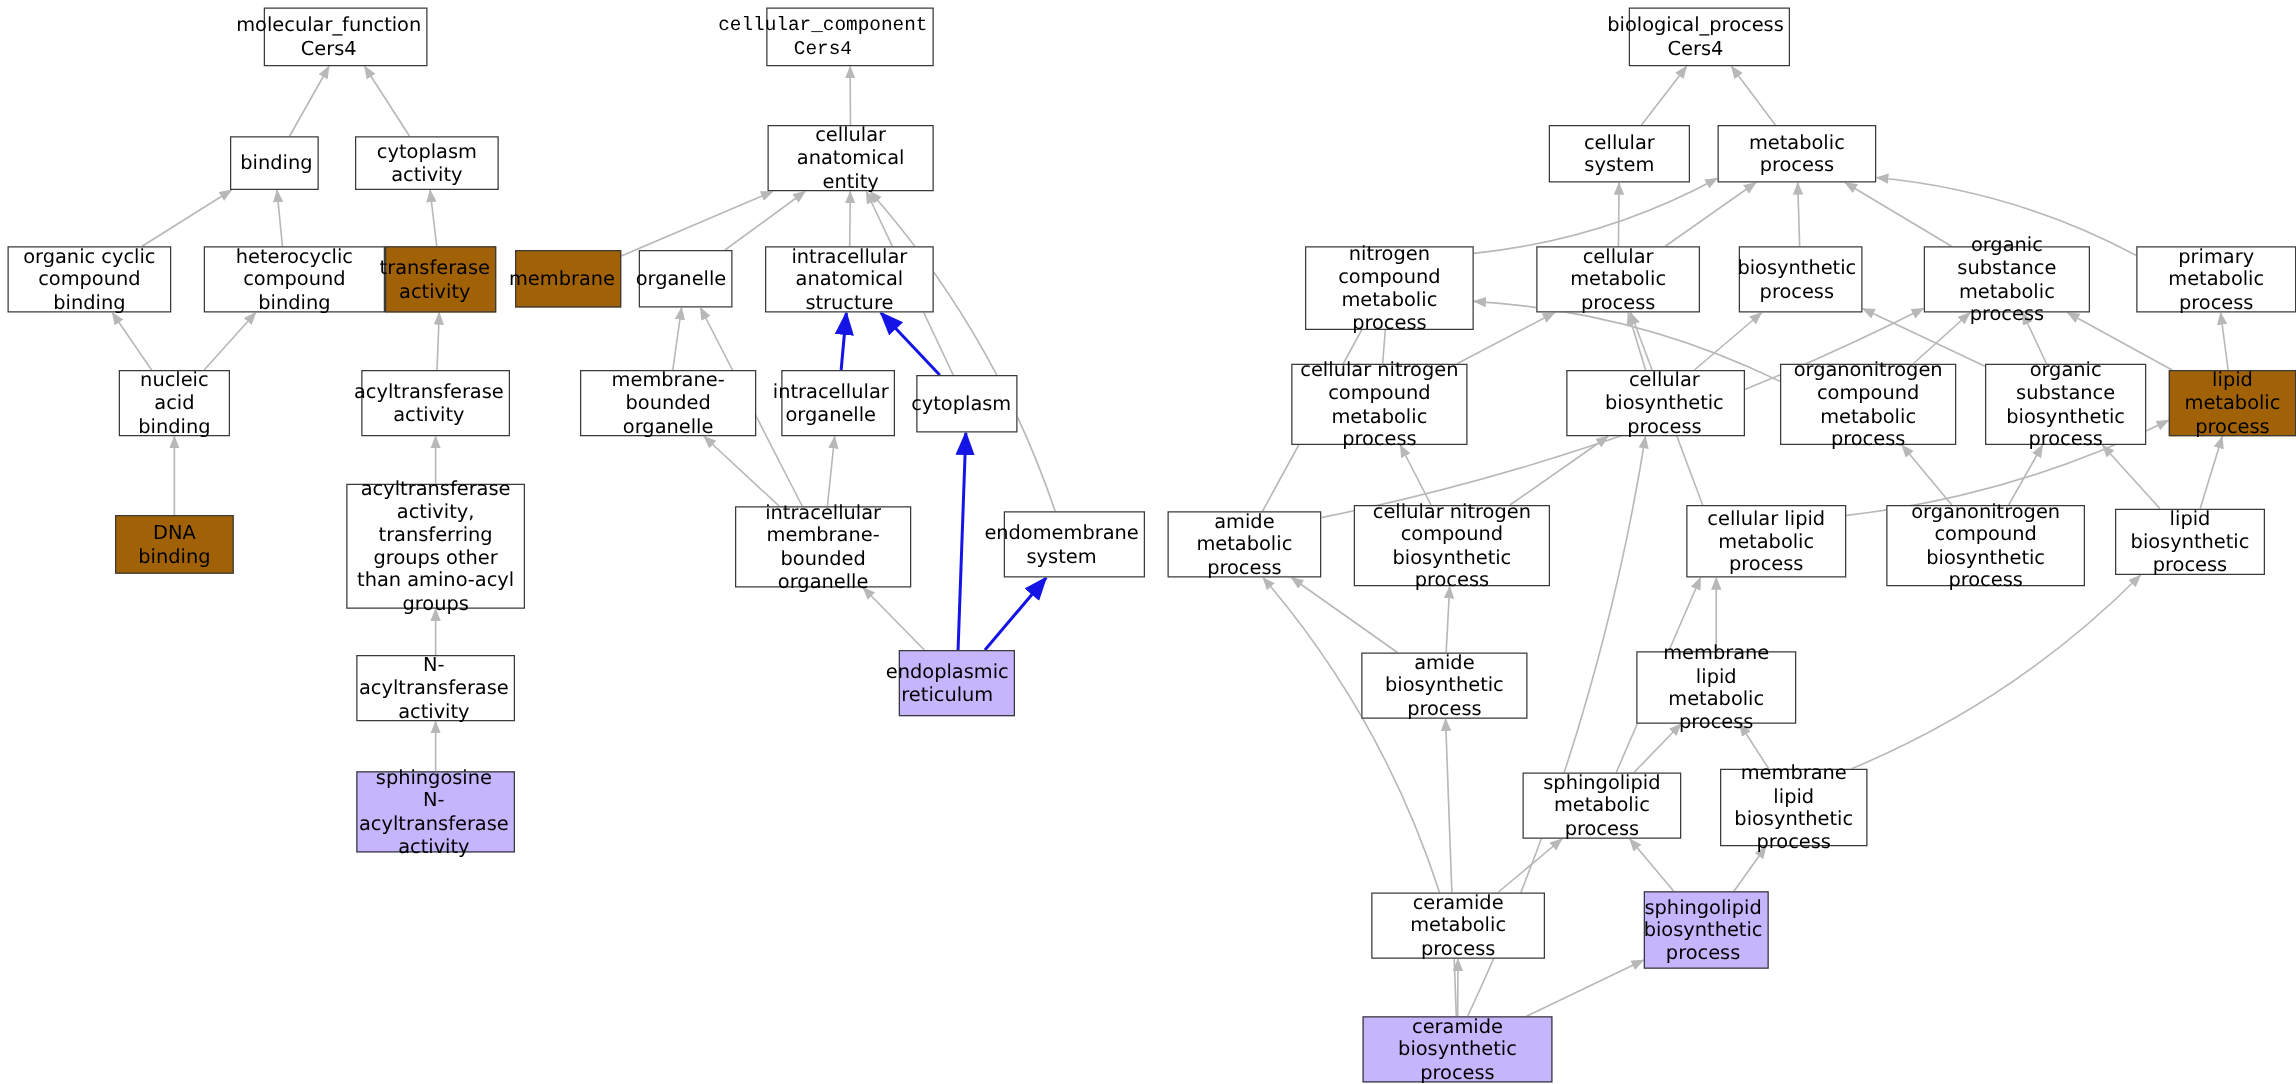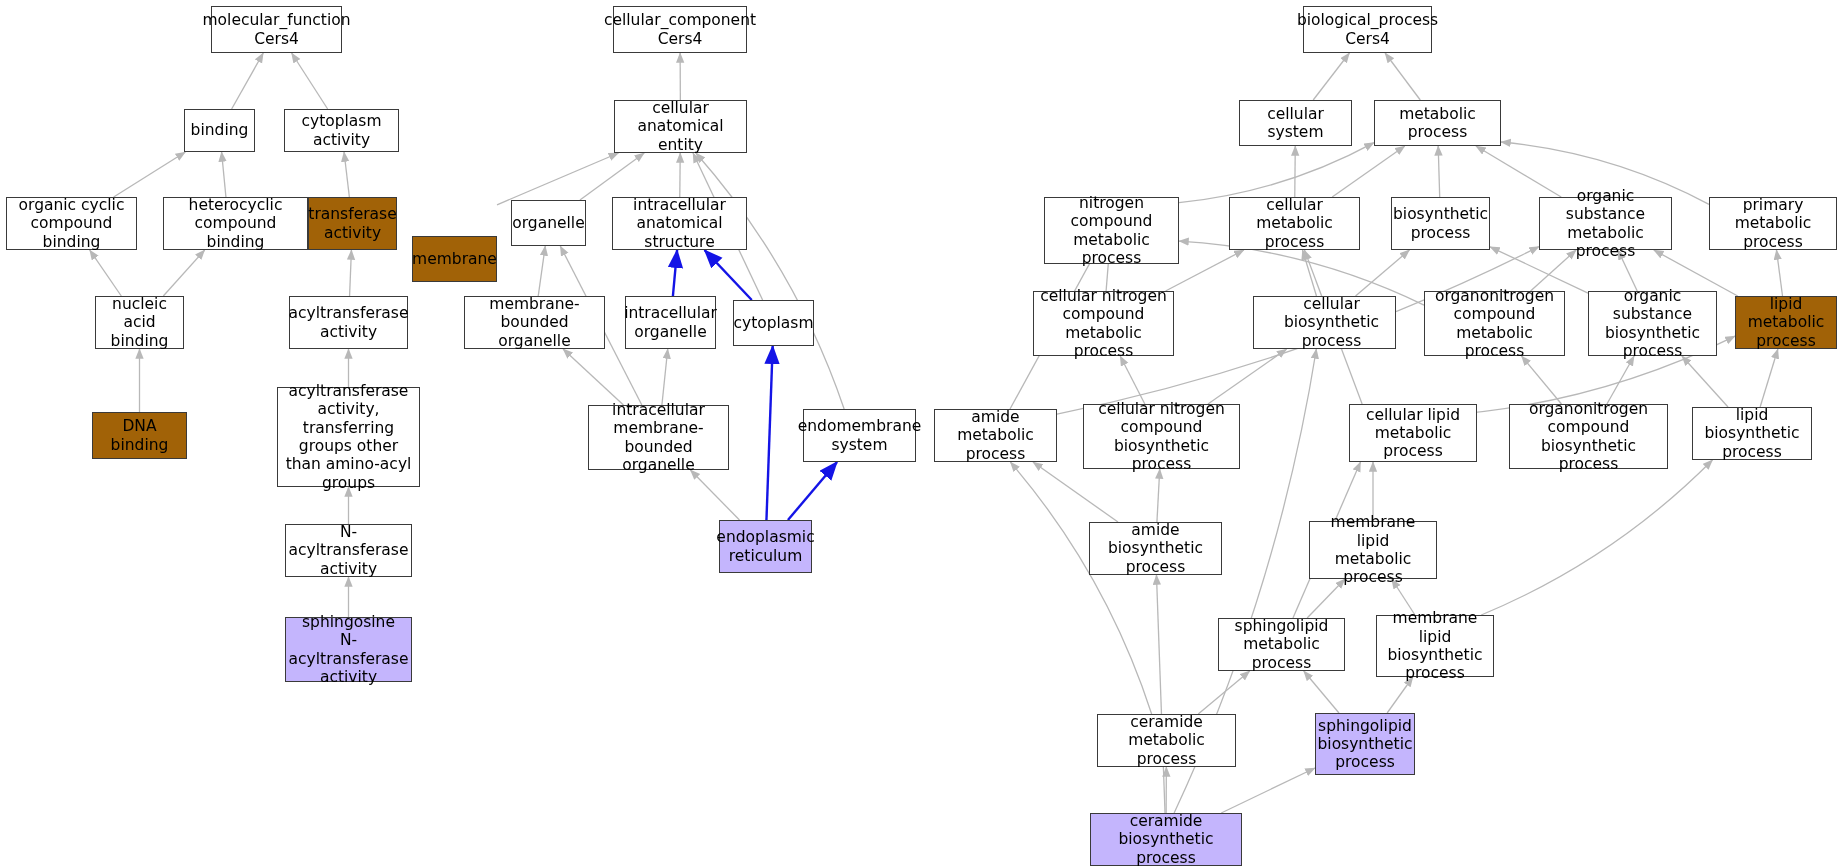--- a/index.html
+++ b/index.html
@@ -1,20 +1,20 @@
 <!DOCTYPE html>
 <html><head>
 <meta charset="utf-8">
 <style>
   html,body{margin:0;padding:0;background:#ffffff;}
   body{font-family:"DejaVu Sans","Liberation Sans",sans-serif;}
   #canvas{position:relative;width:1837px;height:867px;background:#fff;overflow:hidden;}
   #edges{position:absolute;left:0;top:0;width:1837px;height:867px;}
   .node{position:absolute;box-sizing:border-box;border:1.4px solid #3a3a3a;background:#ffffff;
-        display:flex;align-items:center;justify-content:center;text-align:center;
+        display:flex;align-items:center;justify-content:flex-end;text-align:center;
         font-size:15.5px;line-height:1.18;color:#000;padding:2px 4px;}
   .node.lightblue{background:#a16207;}
   .node.blue{background:#c4b5fd;}
 </style>
 </head>
 <body>
 
 <div id="canvas">
   <svg id="edges" viewBox="0 0 1837 867" xmlns="http://www.w3.org/2000/svg">
     <defs>
@@ -110,42 +110,42 @@
       </div>
       <div class="node" style="left: 6px; top: 197px; width: 131px; height: 53px;">
         <span>organic cyclic<br>compound binding</span>
       </div>
       <div class="node" style="left: 163px; top: 197px; width: 145px; height: 53px;">
         <span>heterocyclic<br>compound binding</span>
       </div>
       <div class="node lightblue" style="left: 308px; top: 197px; width: 89px; height: 53px;">
         <span>transferase<br>activity</span>
       </div>
-      <div class="node lightblue" style="left: 412px; top: 200px; width: 85px; height: 46px; margin-top: 36px;">
+      <div class="node lightblue" style="left: 412px; top: 200px; width: 85px; height: 46px;">
         <span>membrane</span>
       </div>
       <div class="node" style="left: 95px; top: 296px; width: 89px; height: 53px;">
         <span>nucleic acid<br>binding</span>
       </div>
       <div class="node" style="left: 289px; top: 296px; width: 119px; height: 53px;">
         <span>acyltransferase<br>activity</span>
       </div>
       <div class="node lightblue" style="left: 92px; top: 412px; width: 95px; height: 47px;">
         <span>DNA binding</span>
       </div>
       <div class="node" style="left: 277px; top: 387px; width: 143px; height: 100px;">
         <span>acyltransferase<br>activity, transferring<br>groups other<br>than amino-acyl<br>groups</span>
       </div>
       <div class="node" style="left: 285px; top: 524px; width: 127px; height: 53px;">
         <span>N-acyltransferase<br>activity</span>
       </div>
       <div class="node blue" style="left: 285px; top: 617px; width: 127px; height: 65px;">
         <span>sphingosine<br>N-acyltransferase<br>activity</span>
       </div>
-      <div class="node" style="left: 613px; top: 6px; width: 134px; height: 47px;">
+      <div class="node" style="left: 613px; top: 6px; width: 134px; height: 47px; font-family: Liberation Mono, monospace;">
         <span>cellular_component<br>Cers4</span>
       </div>
       <div class="node" style="left: 614px; top: 100px; width: 133px; height: 53px;">
         <span>cellular anatomical<br>entity</span>
       </div>
       <div class="node" style="left: 511px; top: 200px; width: 75px; height: 46px;">
         <span>organelle</span>
       </div>
       <div class="node" style="left: 612px; top: 197px; width: 135px; height: 53px;">
         <span>intracellular<br>anatomical structure</span>

